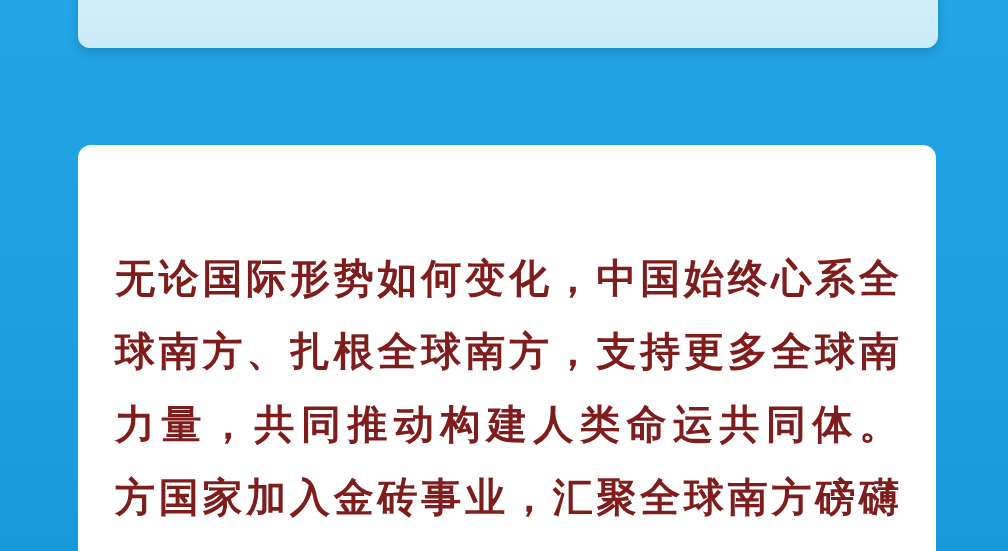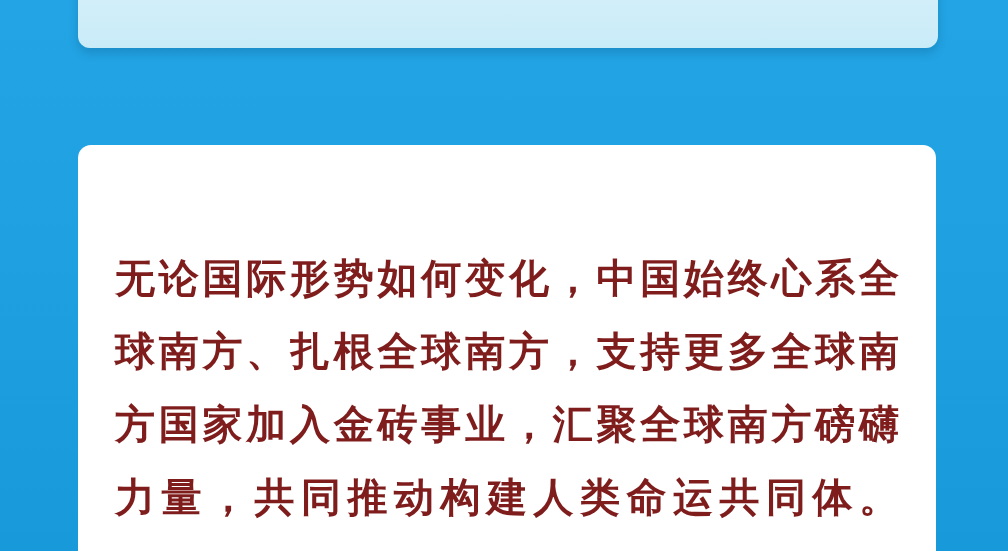--- a/index.html
+++ b/index.html
@@ -89,22 +89,22 @@
   <div class="main-card">
 
     <div class="quote-block">
       <div class="quote-line">
         <span class="line-fit"><span>无</span><span>论</span><span>国</span><span>际</span><span>形</span><span>势</span><span>如</span><span>何</span><span>变</span><span>化</span><span>，</span><span>中</span><span>国</span><span>始</span><span>终</span><span>心</span><span>系</span><span>全</span></span>
       </div>
       <div class="quote-line">
         <span class="line-fit"><span>球</span><span>南</span><span>方</span><span>、</span><span>扎</span><span>根</span><span>全</span><span>球</span><span>南</span><span>方</span><span>，</span><span>支</span><span>持</span><span>更</span><span>多</span><span>全</span><span>球</span><span>南</span></span>
       </div>
       <div class="quote-line">
-        <span class="line-fit"><span>方</span><span>国</span><span>家</span><span>加</span><span>入</span><span>金</span><span>砖</span><span>事</span><span>业</span><span>，</span><span>汇</span><span>聚</span><span>全</span><span>球</span><span>南</span><span>方</span><span>磅</span><span>礴</span></span>
+        <span class="line-fit tight"><span>力</span><span>量</span><span>，</span><span>共</span><span>同</span><span>推</span><span>动</span><span>构</span><span>建</span><span>人</span><span>类</span><span>命</span><span>运</span><span>共</span><span>同</span><span>体</span><span>。</span></span>
       </div>
       <div class="quote-line">
-        <span class="line-fit tight"><span>力</span><span>量</span><span>，</span><span>共</span><span>同</span><span>推</span><span>动</span><span>构</span><span>建</span><span>人</span><span>类</span><span>命</span><span>运</span><span>共</span><span>同</span><span>体</span><span>。</span></span>
+        <span class="line-fit"><span>方</span><span>国</span><span>家</span><span>加</span><span>入</span><span>金</span><span>砖</span><span>事</span><span>业</span><span>，</span><span>汇</span><span>聚</span><span>全</span><span>球</span><span>南</span><span>方</span><span>磅</span><span>礴</span></span>
       </div>
     </div>
 
   </div>
 
 </div>
 
 </body></html>

